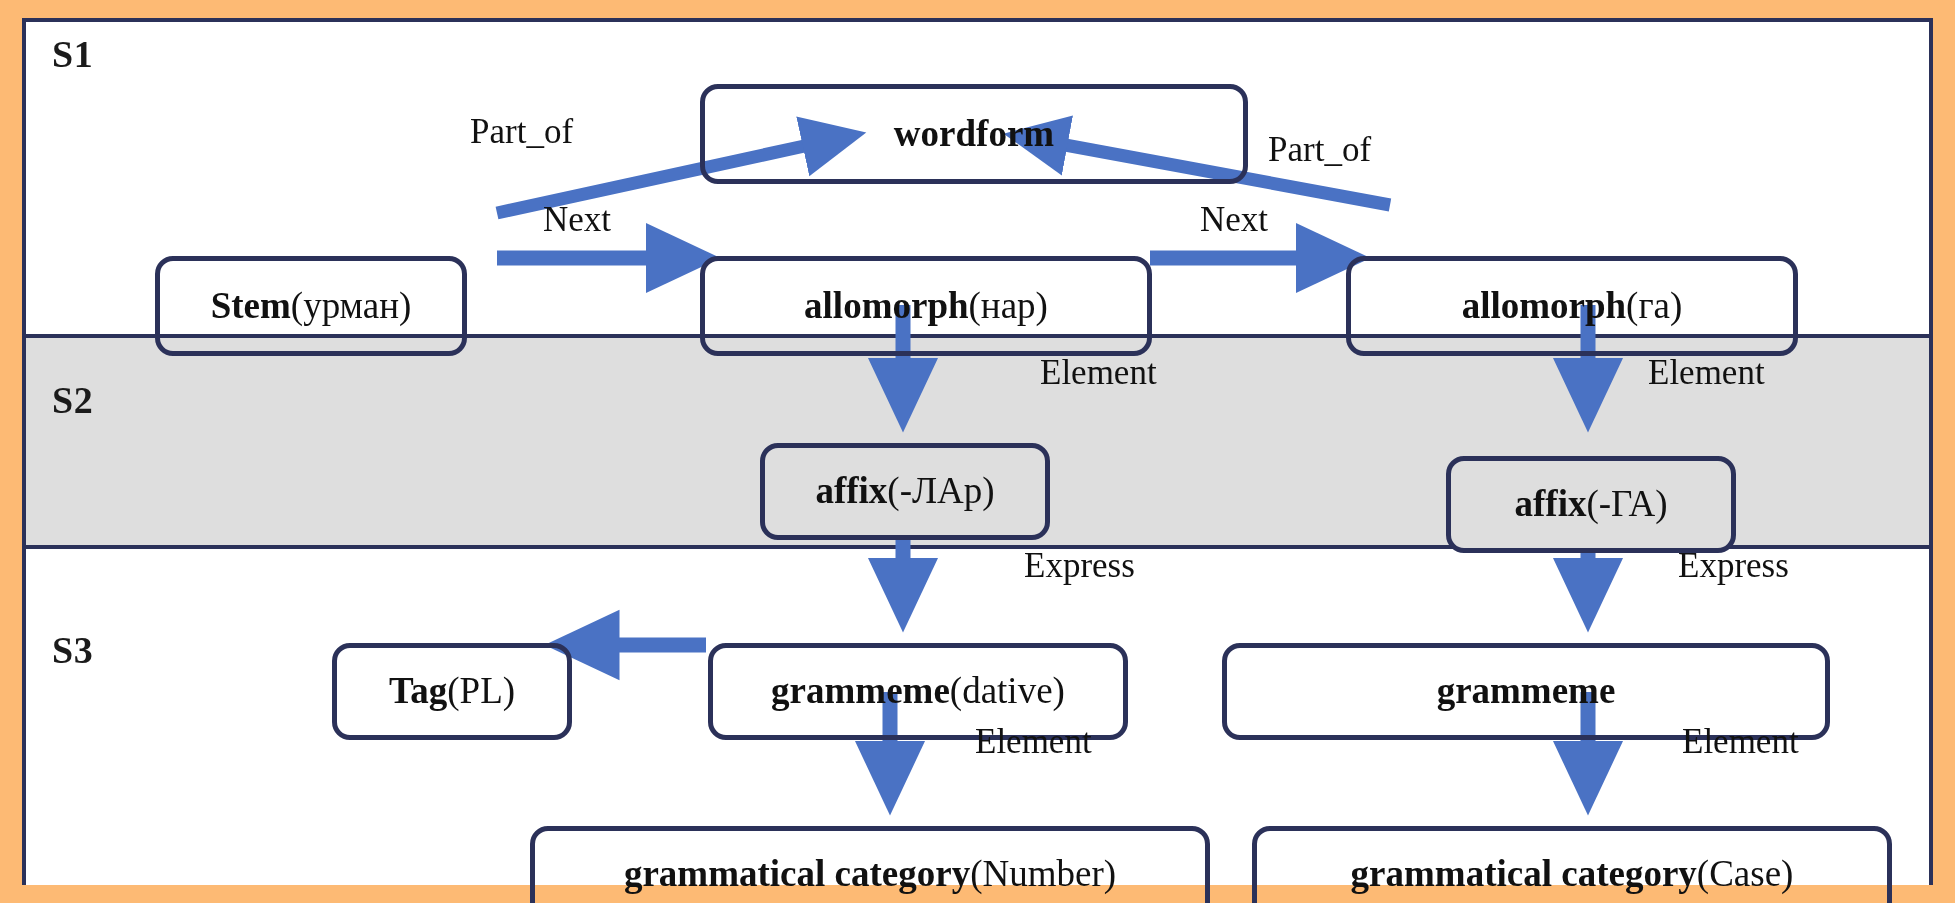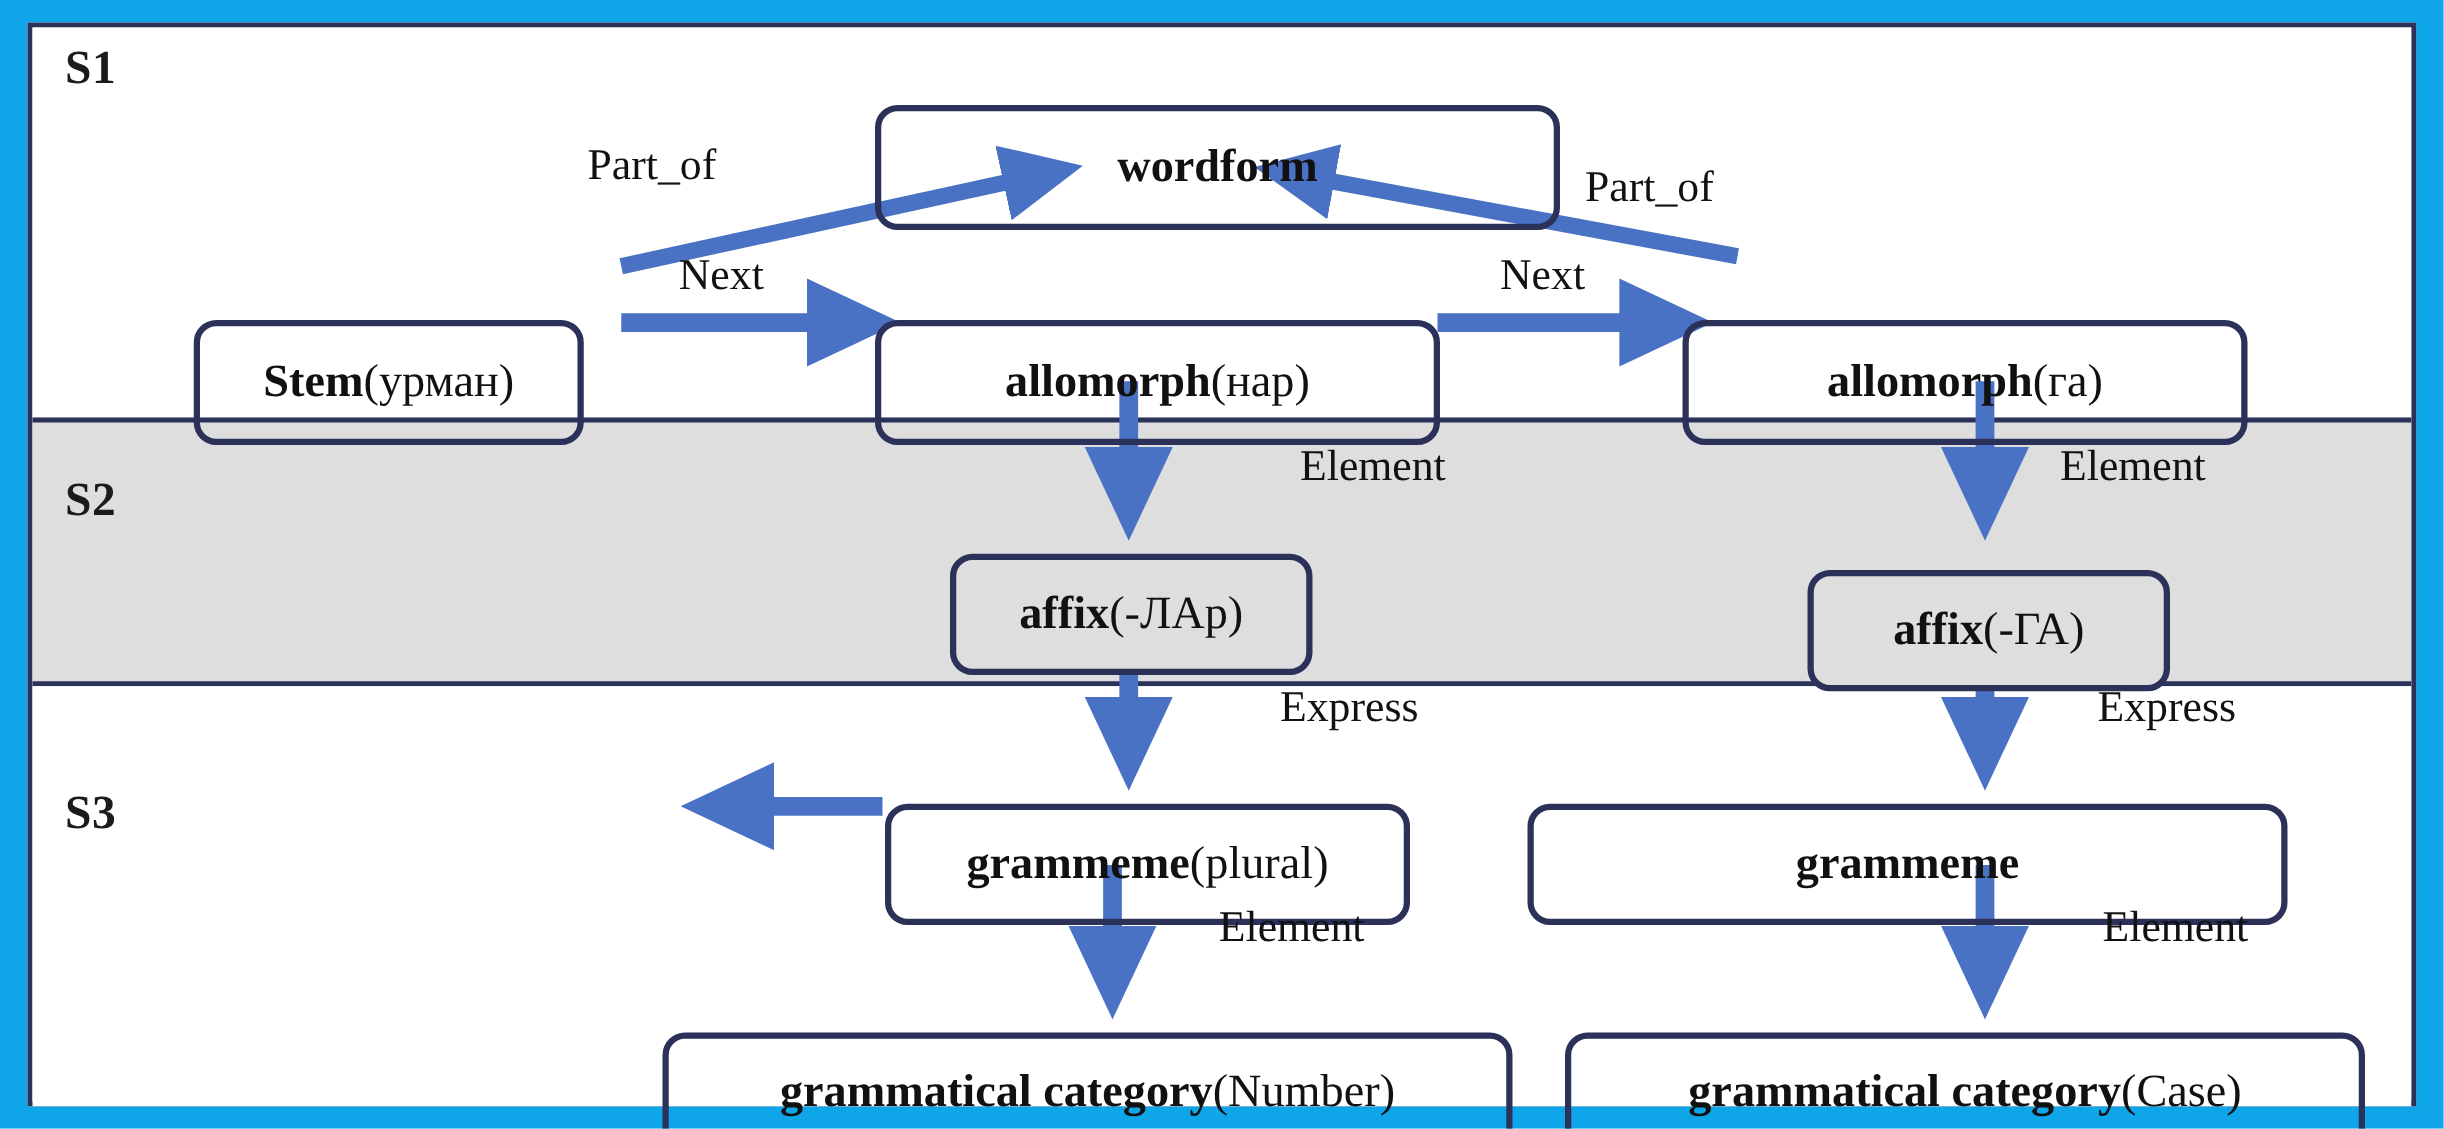--- a/index.html
+++ b/index.html
@@ -7,21 +7,21 @@
     padding: 0;
     background: #ffffff;
   }
   body {
     font-family: "Liberation Serif", "DejaVu Serif", serif;
   }
   #canvas {
     position: relative;
     width: 1955px;
     height: 903px;
-    background: #0ea5e9;
+    background: #fdba74;
     overflow: hidden;
   }
 
   
   .frame {
     position: absolute;
     left: 22px;
     top: 18px;
     width: 1911px;
     height: 867px;
@@ -167,24 +167,28 @@
   <div class="node shaded" style="left:760px; top:395px; width:290px; height:97px;">
     <span class="b">affix</span>
       <span class="r">(-ЛАр)</span>
   </div>
 
   <div class="node shaded" style="left:1446px; top:408px; width:290px; height:97px;">
     <span class="b">affix</span>
       <span class="r">(-ГА)</span>
   </div>
 
+  <div class="node" style="left:332px; top:595px; width:240px; height:97px;">
+    <span class="b">Tag</span>
+      <span class="r"> (PL)</span>
+  </div>
 
   <div class="node" style="left:708px; top:595px; width:420px; height:97px;">
     <span class="b">grammeme</span>
-      <span class="r">(plural)</span>
+      <span class="r">(dative)</span>
   </div>
 
   <div class="node" style="left:1222px; top:595px; width:608px; height:97px;">
     <span class="b">grammeme</span>
   </div>
 
   <div class="node" style="left:530px; top:778px; width:680px; height:97px;">
     <span class="b">grammatical category</span>
       <span class="r"> (Number)</span>
   </div>

